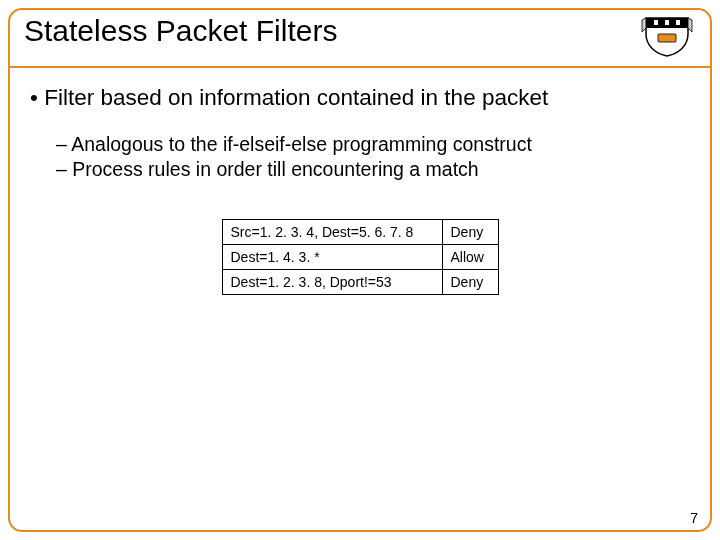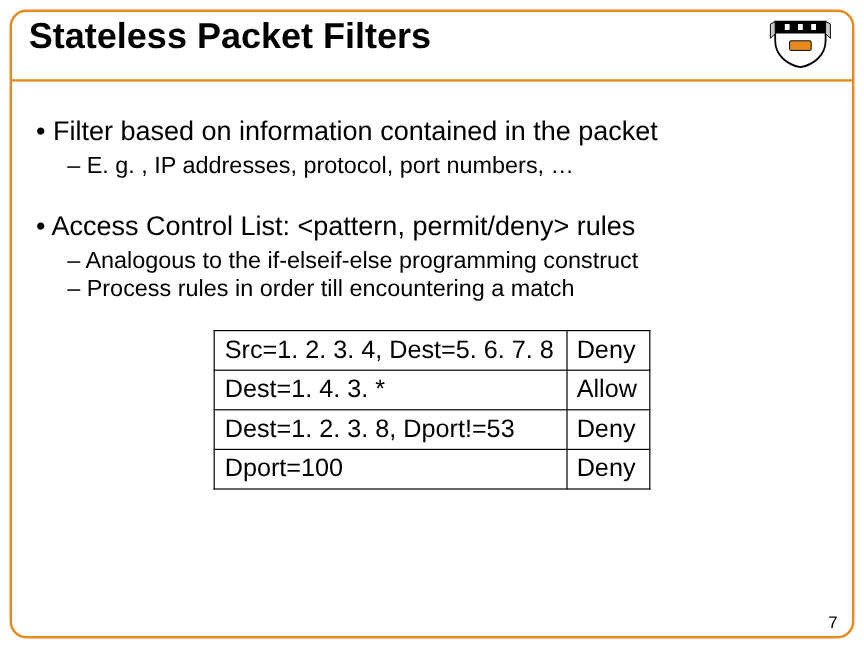--- a/index.html
+++ b/index.html
@@ -14,37 +14,37 @@
   .slide-frame {
     position: absolute;
     top: 8px; left: 8px; right: 8px; bottom: 8px;
     border: 2px solid #e58a1f;
     border-radius: 14px;
   }
   .title-box {
     position: absolute;
     top: 14px; left: 24px;
     font-size: 30px;
-    font-weight: bold;
+    font-weight: normal;
     color: #000;
   }
   .divider {
     position: absolute;
     top: 66px; left: 10px; right: 10px;
     height: 0;
     border-top: 2px solid #e58a1f;
   }
   .logo {
     position: absolute;
     top: 14px; right: 26px;
     width: 54px; height: 44px;
   }
   .content {
     position: absolute;
-    top: 90px; left: 30px; right: 30px;
+    top: 78px; left: 30px; right: 30px;
     color: #000;
   }
   .b1 {
     font-size: 22.5px;
     margin-top: 6px;
     margin-bottom: 2px;
     padding-left: 14px;
     text-indent: -14px;
     line-height: 1.25;
   }
@@ -58,21 +58,22 @@
   }
   .b2::before { content: "– "; }
   .gap { height: 18px; }
   .table-wrap {
     margin-top: 22px;
     display: flex;
     justify-content: center;
   }
   table {
     border-collapse: collapse;
-    font-size: 21px;
+    font-size: 14px;
+    margin-top: 16px;
   }
   td {
     border: 1.5px solid #000;
     padding: 4px 10px 4px 8px;
     min-width: 56px;
   }
   td.pat { min-width: 220px; }
   .page-num {
     position: absolute;
     bottom: 14px; right: 22px;
@@ -97,43 +98,37 @@
     <path d="M2 6 L6 4 L6 14 L2 18 Z" fill="#ccc" stroke="#000" stroke-width="0.8"></path>
     <path d="M52 6 L48 4 L48 14 L52 18 Z" fill="#ccc" stroke="#000" stroke-width="0.8"></path>
     <rect x="18" y="20" width="18" height="8" rx="1" fill="#e78a1f" stroke="#000" stroke-width="0.8"></rect>
   </svg>
 </div>
 
 <div class="divider"></div>
 
 <div class="content">
   <div class="b1">Filter based on information contained in the packet</div>
-  <div class="b2">E. g. , IP addresses, protocol, port numbers, …</div>
   <div class="gap"></div>
-  <div class="b1">Access Control List: &lt;pattern, permit/deny&gt; rules</div>
   <div class="b2">Analogous to the if-elseif-else programming construct</div>
   <div class="b2">Process rules in order till encountering a match</div>
 
   <div class="table-wrap">
     <table>
       <tbody>
           <tr>
         <td class="pat">Src=1. 2. 3. 4, Dest=5. 6. 7. 8</td>
         <td>Deny</td>
       </tr>
       <tr>
         <td class="pat">Dest=1. 4. 3. *</td>
         <td>Allow</td>
       </tr>
       <tr>
         <td class="pat">Dest=1. 2. 3. 8, Dport!=53</td>
         <td>Deny</td>
       </tr>
-      <tr>
-        <td class="pat">Dport=100</td>
-        <td>Deny</td>
-      </tr>
     </tbody>
       </table>
   </div>
 </div>
 
 <div class="page-num">7</div>
 
 </body></html>

